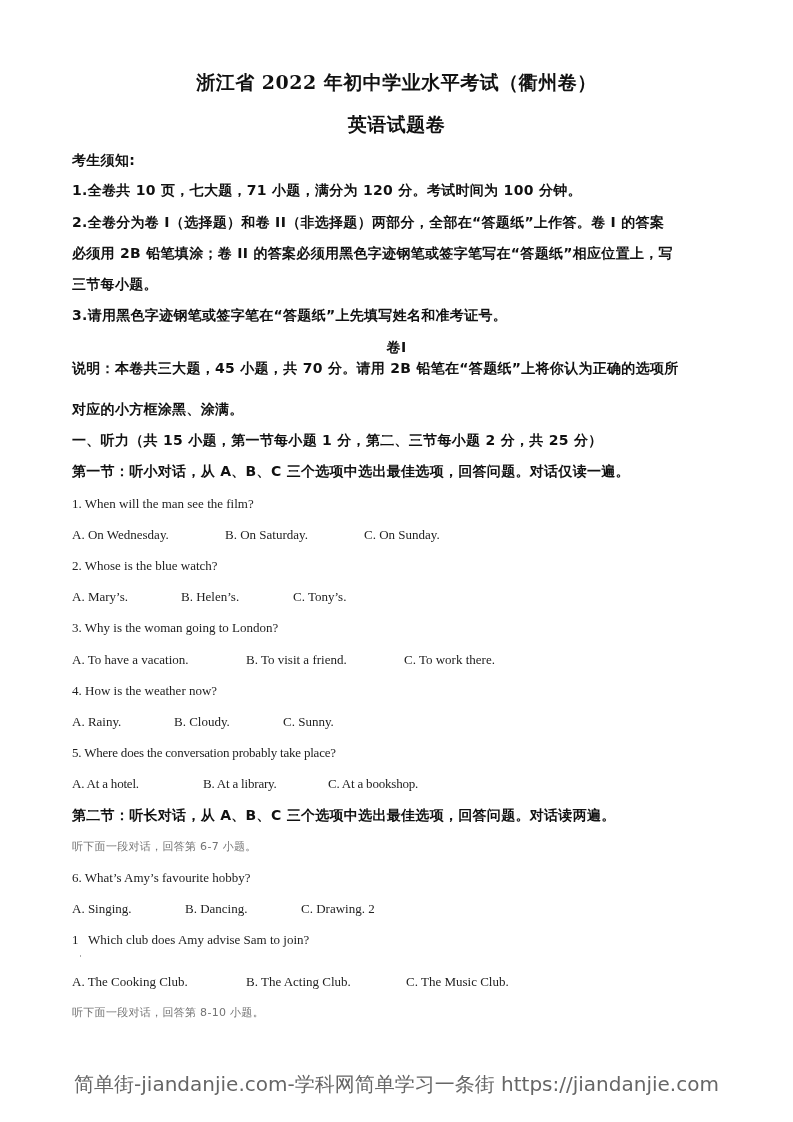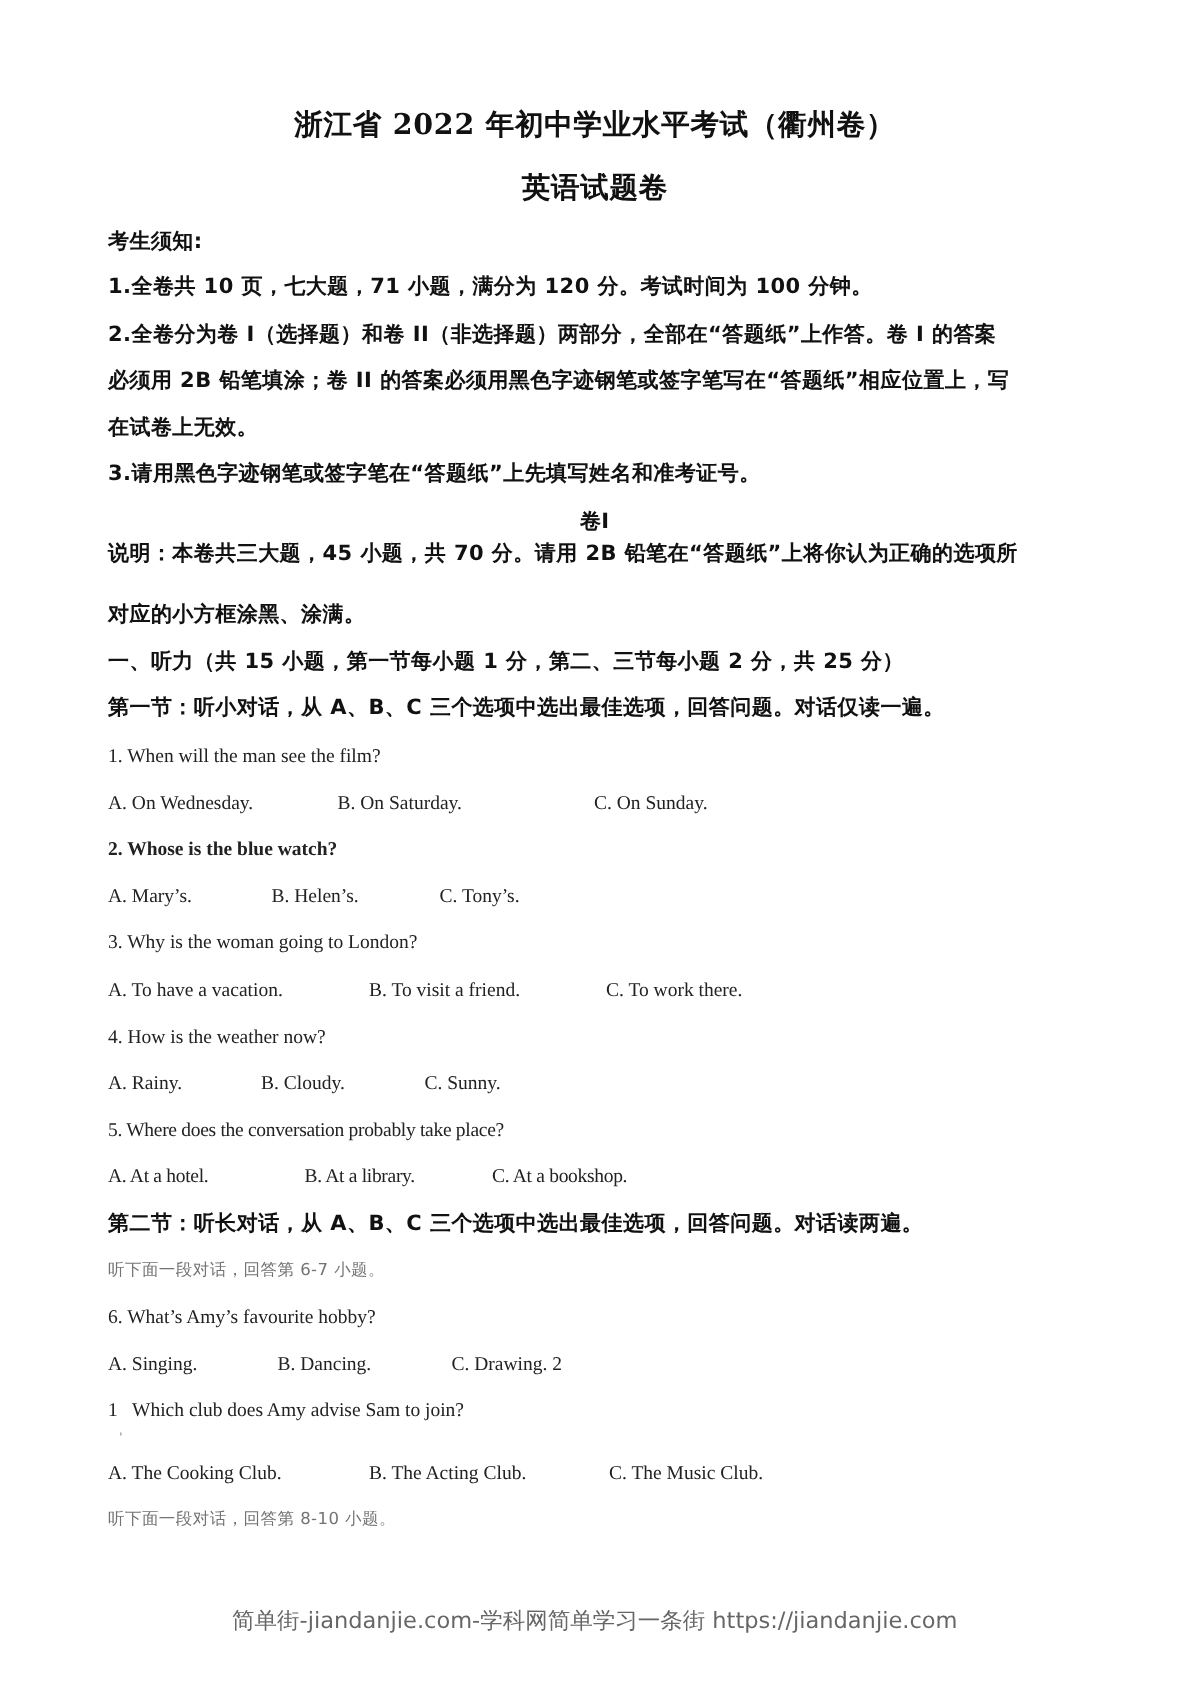--- a/index.html
+++ b/index.html
@@ -4,51 +4,51 @@
   <style>
     html, body { margin: 0; padding: 0; background: #ffffff; }
     body { width: 793px; height: 1122px; position: relative; overflow: hidden; color: #111; }
     .page { position: absolute; left: 0; top: 0; width: 793px; height: 1122px; }
     .abs { position: absolute; white-space: nowrap; }
     .title { font-family: "DejaVu Serif", "Liberation Serif", serif; font-weight: bold; font-size: 19px; left: 0; width: 793px; text-align: center; letter-spacing: 0.5px; }
     .cn { font-family: "DejaVu Sans", "Liberation Sans", sans-serif; font-size: 14px; font-weight: bold; left: 72px; letter-spacing: 0.3px; }
     .cn-normal { font-family: "DejaVu Sans", "Liberation Sans", sans-serif; font-size: 11px; font-weight: normal; color: #737373; left: 72px; letter-spacing: 0.3px; }
     .en { font-family: "Liberation Serif", "DejaVu Serif", serif; font-size: 13px; color: #222; }
     .center { left: 0; width: 793px; text-align: center; }
-    .footer { font-family: "DejaVu Sans", "Liberation Sans", sans-serif; font-size: 15px; color: #666; left: 0; width: 793px; text-align: center; }
+    .footer { font-family: "DejaVu Sans", "Liberation Sans", sans-serif; font-size: 20px; color: #666; left: 0; width: 793px; text-align: center; }
     .speck { position: absolute; left: 80px; top: 955px; width: 1px; height: 2px; background: #aaa; }
   </style>
 </head>
 <body>
 
 <div class="page">
 
   <div class="abs title" style="top:70px;">浙江省 2022 年初中学业水平考试（衢州卷）</div>
   <div class="abs title" style="top:112px;">英语试题卷</div>
 
   <div class="abs cn" style="top:152px;">考生须知:</div>
   <div class="abs cn" style="top:182px;">1.全卷共 10 页，七大题，71 小题，满分为 120 分。考试时间为 100 分钟。</div>
   <div class="abs cn" style="top:214px;">2.全卷分为卷 I（选择题）和卷 II（非选择题）两部分，全部在“答题纸”上作答。卷 I 的答案</div>
   <div class="abs cn" style="top:245px;">必须用 2B 铅笔填涂；卷 II 的答案必须用黑色字迹钢笔或签字笔写在“答题纸”相应位置上，写</div>
-  <div class="abs cn" style="top:276px;">在试卷上无效。</div>
+  <div class="abs cn" style="top:276px;">三节每小题。</div>
   <div class="abs cn" style="top:307px;">3.请用黑色字迹钢笔或签字笔在“答题纸”上先填写姓名和准考证号。</div>
 
   <div class="abs cn center" style="top:339px; left:0;">卷I</div>
   <div class="abs cn" style="top:360px;">说明：本卷共三大题，45 小题，共 70 分。请用 2B 铅笔在“答题纸”上将你认为正确的选项所</div>
   <div class="abs cn" style="top:401px;">对应的小方框涂黑、涂满。</div>
 
   <div class="abs cn" style="top:432px;">一、听力（共 15 小题，第一节每小题 1 分，第二、三节每小题 2 分，共 25 分）</div>
   <div class="abs cn" style="top:463px;">第一节：听小对话，从 A、B、C 三个选项中选出最佳选项，回答问题。对话仅读一遍。</div>
 
   <div class="abs en" style="left:72px; top:496px;">1. When will the man see the film?</div>
   <div class="abs en" style="left:72px; top:527px;">A. On Wednesday.</div>
   <div class="abs en" style="left:225px; top:527px;">B. On Saturday.</div>
-  <div class="abs en" style="left:364px; top:527px;margin-left:32px;">C. On Sunday.</div>
+  <div class="abs en" style="left:364px; top:527px;">C. On Sunday.</div>
 
-  <div class="abs en" style="left:72px; top:558px;font-weight:bold;">2. Whose is the blue watch?</div>
+  <div class="abs en" style="left:72px; top:558px;">2. Whose is the blue watch?</div>
   <div class="abs en" style="left:72px; top:589px;">A. Mary’s.</div>
   <div class="abs en" style="left:181px; top:589px;">B. Helen’s.</div>
   <div class="abs en" style="left:293px; top:589px;">C. Tony’s.</div>
 
   <div class="abs en" style="left:72px; top:620px;">3. Why is the woman going to London?</div>
   <div class="abs en" style="left:72px; top:652px;">A. To have a vacation.</div>
   <div class="abs en" style="left:246px; top:652px;">B. To visit a friend.</div>
   <div class="abs en" style="left:404px; top:652px;">C. To work there.</div>
 
   <div class="abs en" style="left:72px; top:683px;">4. How is the weather now?</div>

